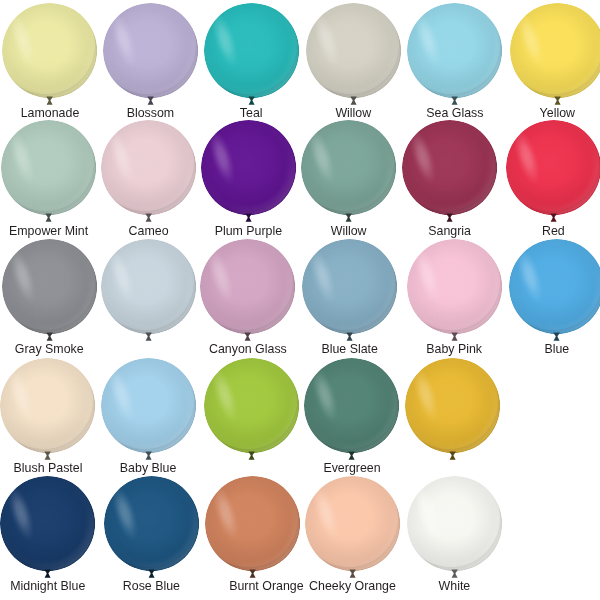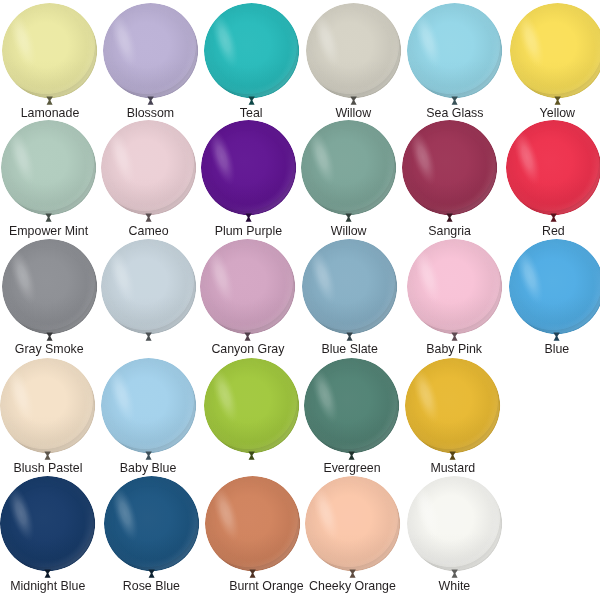--- a/index.html
+++ b/index.html
@@ -1223,21 +1223,21 @@
           <circle cx="62.6" cy="50.6" r="47.6" fill="url(#r14)" mask="url(#N14)"></circle>
           <ellipse cx="35.944" cy="40.128" rx="10.472" ry="29.512" transform="rotate(-18 35.944 40.128)" fill="url(#h14)"></ellipse>
           <circle cx="62.6" cy="50.6" r="47.6" fill="url(#s14)"></circle>
         </g>
         <path d="M59.4 96.60000000000001
      C 60.300000000000004 98.8 61.7 99.5 61.7 100.8
      L59.6 104.7 L65.6 104.7 L63.5 100.8
      C 63.5 99.5 64.9 98.8 65.8 96.60000000000001 Z" fill="#503f4a"></path>
       </svg>
     </div>
-    <div class="cap" style="left: 167.9px; width: 160px; top: 343.3px;">Canyon Gray</div>
+    <div class="cap" style="left: 167.9px; width: 160px; top: 343.3px;">Canyon Glass</div>
     <div class="cell" style="left: 287.1px; top: 235.8px; width: 125.2px;">
       <svg width="125.2" height="125.2">
         <defs>
           <clipPath id="c15">
             <circle cx="62.6" cy="50.6" r="47.6"></circle>
           </clipPath>
           <radialGradient id="g15" cx="46%" cy="44%" r="52%">
             <stop offset="0" stop-color="#8bb2c7"></stop>
             <stop offset="0.45" stop-color="#89b1c6"></stop>
             <stop offset="0.8" stop-color="#80a7bc"></stop>
@@ -1870,21 +1870,20 @@
           <circle cx="62.6" cy="50.6" r="47.6" fill="url(#r22)" mask="url(#N22)"></circle>
           <ellipse cx="35.944" cy="40.128" rx="10.472" ry="29.512" transform="rotate(-18 35.944 40.128)" fill="url(#h22)"></ellipse>
           <circle cx="62.6" cy="50.6" r="47.6" fill="url(#s22)"></circle>
         </g>
         <path d="M59.4 96.60000000000001
      C 60.300000000000004 98.8 61.7 99.5 61.7 100.8
      L59.6 104.7 L65.6 104.7 L63.5 100.8
      C 63.5 99.5 64.9 98.8 65.8 96.60000000000001 Z" fill="#584613"></path>
       </svg>
     </div>
-    <div class="cap" style="left: 372.8px; width: 160px; top: 462px;">Mustard</div>
     <div class="cell" style="left: -14.8px; top: 472.7px; width: 125.2px;">
       <svg width="125.2" height="125.2">
         <defs>
           <clipPath id="c23">
             <circle cx="62.6" cy="50.6" r="47.6"></circle>
           </clipPath>
           <radialGradient id="g23" cx="46%" cy="44%" r="52%">
             <stop offset="0" stop-color="#1f416f"></stop>
             <stop offset="0.45" stop-color="#1c3e6d"></stop>
             <stop offset="0.8" stop-color="#173965"></stop>

